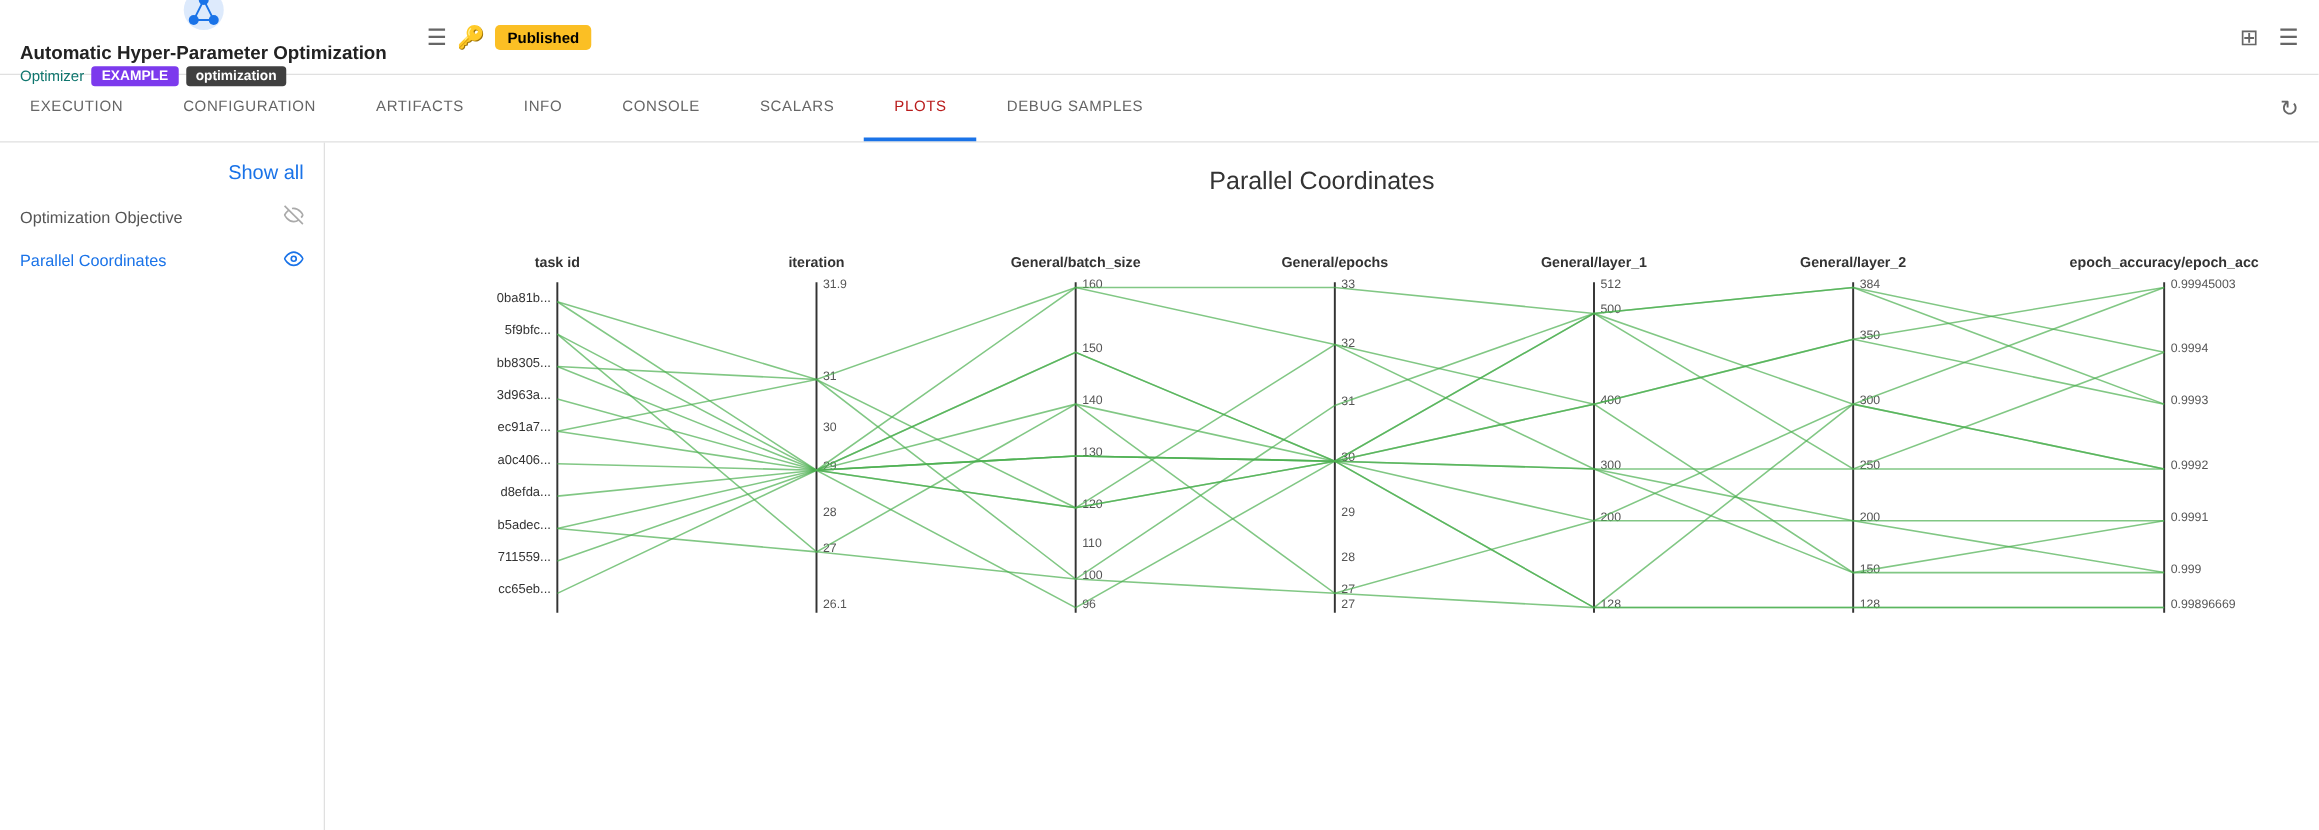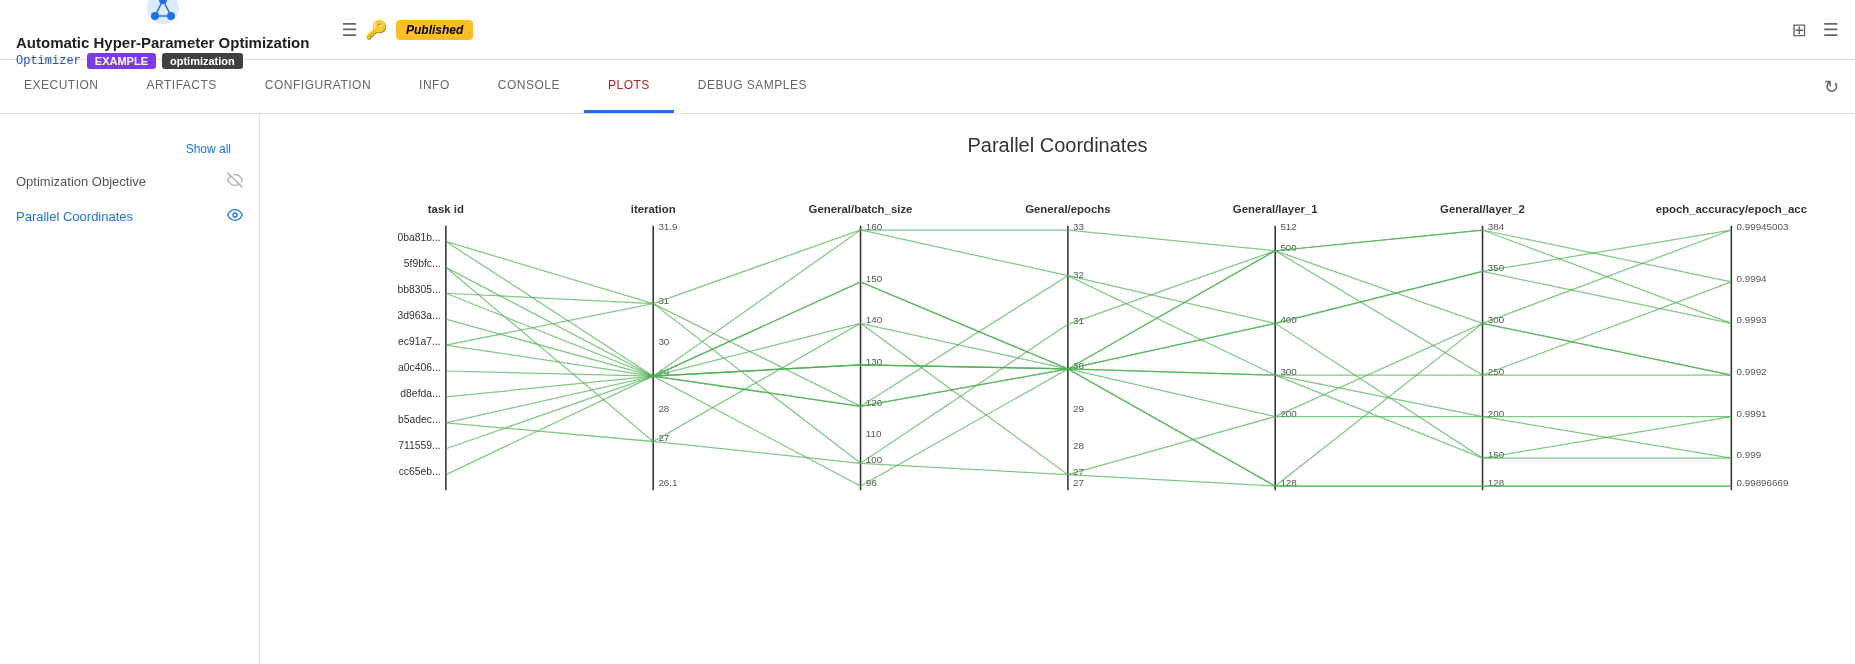--- a/index.html
+++ b/index.html
@@ -5,43 +5,43 @@
     * { box-sizing: border-box; margin: 0; padding: 0; }
     body { font-family: -apple-system, BlinkMacSystemFont, 'Segoe UI', Arial, sans-serif; background: #fff; color: #333; font-size: 13px; }
 
     
     .header { display: flex; align-items: center; padding: 0 16px; height: 60px; border-bottom: 1px solid #e0e0e0; }
     .app-logo { display: flex; align-items: center; gap: 8px; margin-right: 20px; flex-direction: column; }
     .logo-icon { width: 36px; height: 36px; }
     .app-info { display: flex; flex-direction: column; }
     .app-title { font-size: 15px; font-weight: 600; color: #222; }
     .app-subtitle { display: flex; align-items: center; gap: 6px; margin-top: 2px; }
-    .app-subtitle-label { font-size: 12px; color: #1d4ed8; font-family: Liberation Mono, monospace; }
+    .app-subtitle-label { font-size: 12px; color: #0f766e; }
     .tag { padding: 2px 8px; border-radius: 3px; font-size: 11px; font-weight: 600; text-align: center; }
     .tag-example { background: #7c3aed; color: #fff; }
     .tag-optimization { background: #404040; color: #fff; }
-    .tag-published { background: #fbbf24; color: #000; font-weight: 700; padding: 3px 10px; border-radius: 4px; font-size: 12px; font-style: italic; }
+    .tag-published { background: #fbbf24; color: #000; font-weight: 700; padding: 3px 10px; border-radius: 4px; font-size: 12px; }
     .header-icons { margin-left: auto; display: flex; align-items: center; gap: 16px; }
     .header-icon-btn { background: none; border: none; cursor: pointer; color: #666; font-size: 18px; }
 
     
     .nav-tabs { display: flex; align-items: center; border-bottom: 1px solid #e0e0e0; padding: 0 0; justify-content: center; }
     .nav-tab { padding: 18px 24px; font-size: 13px; font-weight: 500; color: #666; cursor: pointer; border-bottom: 3px solid transparent; letter-spacing: 0.5px; text-transform: uppercase; font-size: 12px; }
     .nav-tab.active { color: #b91c1c; border-bottom: 3px solid #1a73e8; }
     .nav-refresh { margin-left: auto; margin-right: 16px; background: none; border: none; cursor: pointer; color: #666; font-size: 18px; }
 
     
     .main { display: flex; height: calc(664px - 60px - 53px); }
 
     
     .sidebar { width: 260px; min-width: 260px; border-right: 1px solid #e0e0e0; padding: 16px 0; overflow-y: auto; }
     .sidebar-search { display: flex; align-items: center; margin: 0 12px 8px; border: 1px solid #ccc; border-radius: 4px; padding: 6px 8px; }
     .sidebar-search input { border: none; outline: none; flex: 1; font-size: 13px; color: #333; }
     .sidebar-search-icon { color: #666; font-size: 14px; }
-    .sidebar-show-all { text-align: right; padding: 0 28px 8px; color: #1a73e8; font-size: 12px; cursor: pointer; margin-top: 12px; }
+    .sidebar-show-all { text-align: right; padding: 0 16px 8px; color: #1a73e8; font-size: 16px; cursor: pointer; }
     .sidebar-item { display: flex; align-items: center; justify-content: space-between; padding: 8px 16px; cursor: pointer; gap: 43px; }
     .sidebar-item-label { color: #555; font-size: 13px; }
     .sidebar-item-label.active { color: #1a73e8; font-weight: 500; }
     .sidebar-item-icon { color: #aaa; font-size: 14px; }
     .sidebar-item-icon.active { color: #1a73e8; }
 
     
     .content { flex: 1; overflow: auto; padding: 20px; }
 
     
@@ -84,24 +84,25 @@
   </div>
 
   <div class="header-icons">
     <button class="header-icon-btn">⊞</button>
     <button class="header-icon-btn">☰</button>
   </div>
 </div>
 
 <div class="nav-tabs">
   <div class="nav-tab">EXECUTION</div>
+  <div class="nav-tab">CONFIGURATION</div>
   <div class="nav-tab">ARTIFACTS</div>
-  <div class="nav-tab">CONFIGURATION</div>
   <div class="nav-tab">INFO</div>
   <div class="nav-tab">CONSOLE</div>
+  <div class="nav-tab">SCALARS</div>
   <div class="nav-tab active">PLOTS</div>
   <div class="nav-tab">DEBUG SAMPLES</div>
   <button class="nav-refresh">↻</button>
 </div>
 
 <div class="main">
 
   <div class="sidebar">
     <div class="sidebar-show-all">Show all</div>
 

